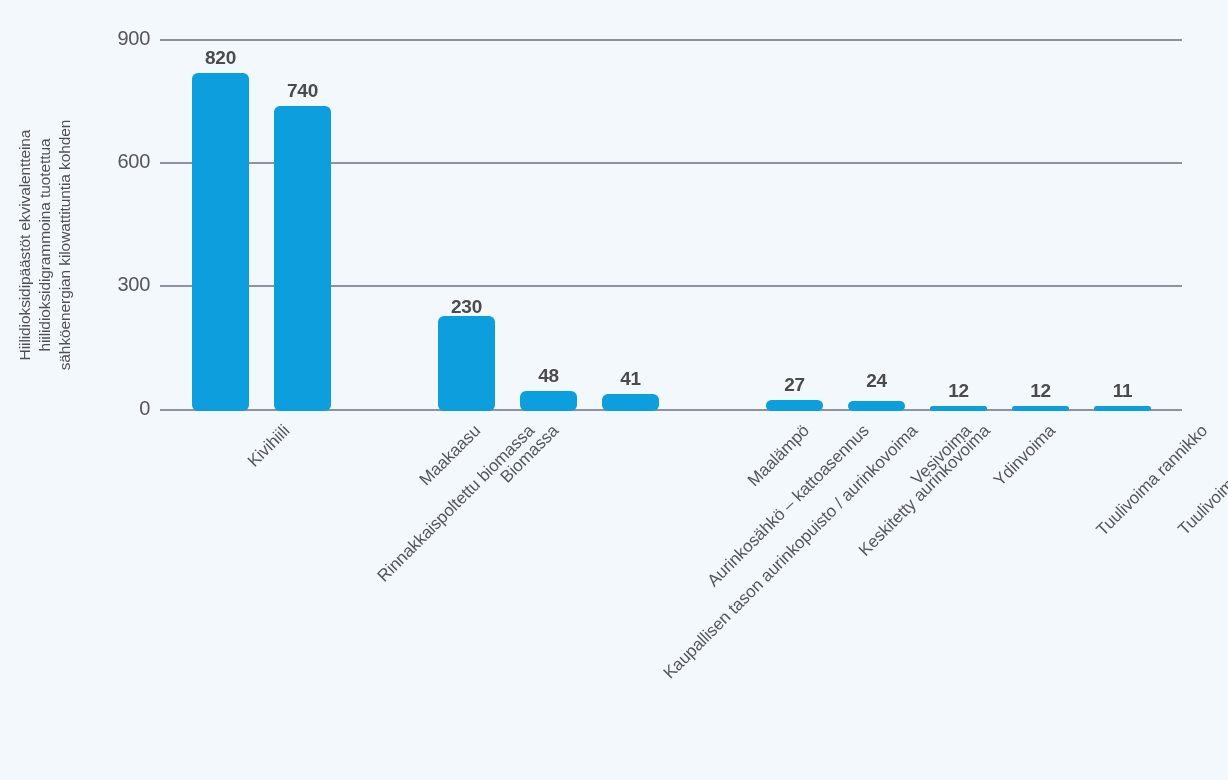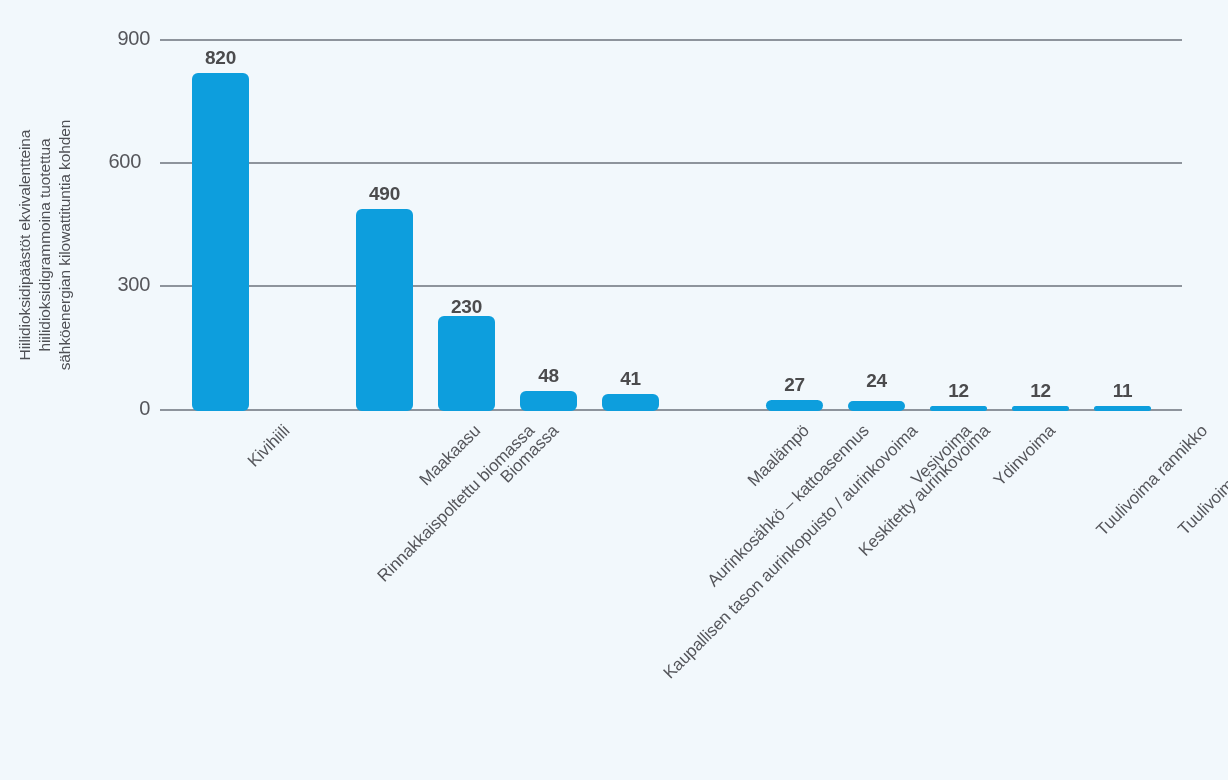--- a/index.html
+++ b/index.html
@@ -116,32 +116,32 @@
     <div>hiilidioksidigrammoina tuotettua</div>
     <div>sähköenergian kilowattituntia kohden</div>
   </div>
 
   <div class="gridline" style="top:39px;"></div>
   <div class="gridline" style="top:162px;"></div>
   <div class="gridline" style="top:285px;"></div>
   <div class="gridline baseline" style="top:409px;"></div>
 
   <div class="tick-label" style="left:90px; top:27px;">900</div>
-  <div class="tick-label" style="left:81px; top:150px;">600</div>
+  <div class="tick-label" style="left:90px; top:150px;">600</div>
   <div class="tick-label" style="left:90px; top:273px;">300</div>
   <div class="tick-label" style="left:90px; top:397px;">0</div>
 
   <div id="plot">
       <div class="bar-slot" style="left: 18px;">
         <div class="bar" title="Kivihiili: 820" style="height: 338.022px; background: rgb(13, 158, 221);"></div>
         <div class="bar-value" style="bottom: 342.022px;">820</div>
       </div>
-      <div class="bar-slot" style="left: 182px;">
-        <div class="bar" title="Maakaasu: 490" style="height: 201.989px; background: rgb(13, 158, 221);"></div>
-        <div class="bar-value" style="bottom: 205.989px;">490</div>
+      <div class="bar-slot" style="left: 100px;">
+        <div class="bar" title="Rinnakkaispoltettu biomassa: 740" style="height: 305.044px; background: rgb(13, 158, 221);"></div>
+        <div class="bar-value" style="bottom: 309.044px;">740</div>
       </div>
       <div class="bar-slot" style="left: 264px;">
         <div class="bar" title="Biomassa: 230" style="height: 94.8111px; background: rgb(13, 158, 221);"></div>
         <div class="bar-value" style="bottom: 93px;">230</div>
       </div>
       <div class="bar-slot" style="left: 346px;">
         <div class="bar" title="Kaupallisen tason aurinkopuisto / aurinkovoima: 48" style="height: 19.7867px; background: rgb(13, 158, 221);"></div>
         <div class="bar-value" style="bottom: 23.7867px;">48</div>
       </div>
       <div class="bar-slot" style="left: 428px;">

